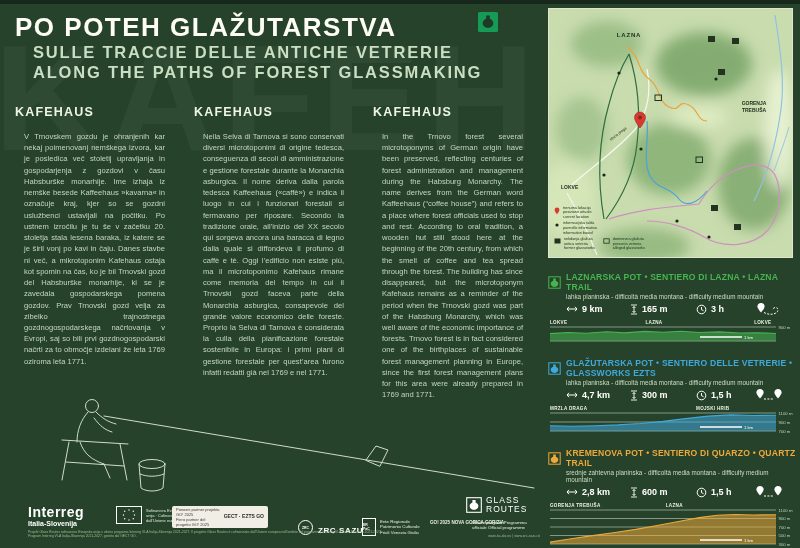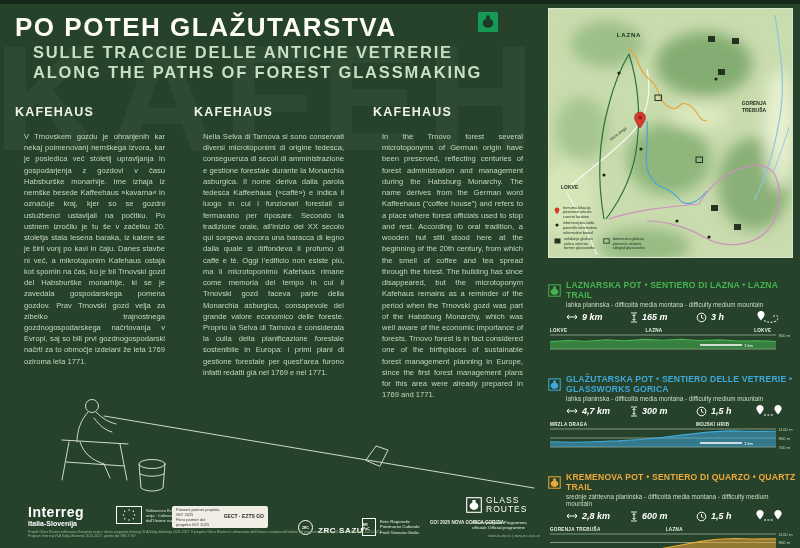--- a/index.html
+++ b/index.html
@@ -51,26 +51,26 @@
   .glassroutes .t{font-size:8.5px;font-weight:normal;letter-spacing:1px;line-height:9px;}
 
   
   .right{position:absolute;left:548px;top:8px;width:248px;}
   .map{position:relative;width:243px;height:248px;border:1px solid #dde5cf;background:#c9dcae;}
   .legend{position:absolute;left:5px;bottom:4px;width:150px;font-size:3.8px;line-height:4.6px;color:#1f3020;}
   .legrow{display:flex;gap:3px;margin-bottom:2px;align-items:flex-start;}
   .legpair{display:flex;gap:8px;}
   .legicon{flex:none;margin-top:1px;}
 
-  .trail{margin-top:22px;}
+  .trail{margin-top:14px;}
   .trail .head{display:flex;align-items:center;gap:5px;}
   .trail h3{margin:0;font-size:8.6px;font-weight:bold;letter-spacing:.2px;color:var(--trail);}
   .trail .flask{color:var(--trail);display:flex;}
   .trail .diff{font-size:6.3px;color:#cddcc4;margin:1px 0 2px 18px;}
-  .stats{display:flex;align-items:center;margin-left:18px;margin-bottom:2px;gap:4px;font-style:italic;}
+  .stats{display:flex;align-items:center;margin-left:18px;margin-bottom:2px;gap:4px;}
   .stat{display:flex;align-items:center;gap:4px;color:#fff;font-weight:bold;font-size:9px;}
   .stat.w1{width:60px;}  .stat.w2{width:62px;}  .stat.w3{width:56px;}
   .profile{display:block;}
 </style>
 </head>
 <body>
 
 <div class="panel">
   <div class="topstrip"></div>
   <div class="watermark">KAFEHAUS</div>
@@ -335,21 +335,21 @@
     </section>
 
     <section class="trail" style="--trail: #3fa9dc;">
       <div class="head">
         <span class="flask">
             <svg width="13" height="13" viewBox="0 0 13 13">
               <rect x="0.8" y="0.8" width="11.4" height="11.4" fill="none" stroke="currentColor"></rect>
               <path d="M5.2,2.6 h2.6 v2.1 c1.6,0.7 2.5,1.8 2.5,3 c0,1.8 -1.7,3.2 -3.8,3.2 c-2.1,0 -3.8,-1.4 -3.8,-3.2 c0,-1.2 0.9,-2.3 2.5,-3 z" fill="currentColor"></path>
             </svg>
           </span>
-        <h3>GLAŽUTARSKA POT • SENTIERO DELLE VETRERIE • GLASSWORKS GORICA</h3>
+        <h3>GLAŽUTARSKA POT • SENTIERO DELLE VETRERIE • GLASSWORKS EZTS</h3>
       </div>
       <div class="diff">lahka planinska - difficoltà media montana - difficulty medium mountain</div>
       <div class="stats">
         <span class="stat w1">
             <svg width="12" height="8" viewBox="0 0 12 8">
               <path d="M1,4 H11 M3,1.8 L1,4 L3,6.2 M9,1.8 L11,4 L9,6.2" stroke="#fff" fill="none"></path>
             </svg>
             <span>4,7 km</span>
           </span>
         <span class="stat w2">

